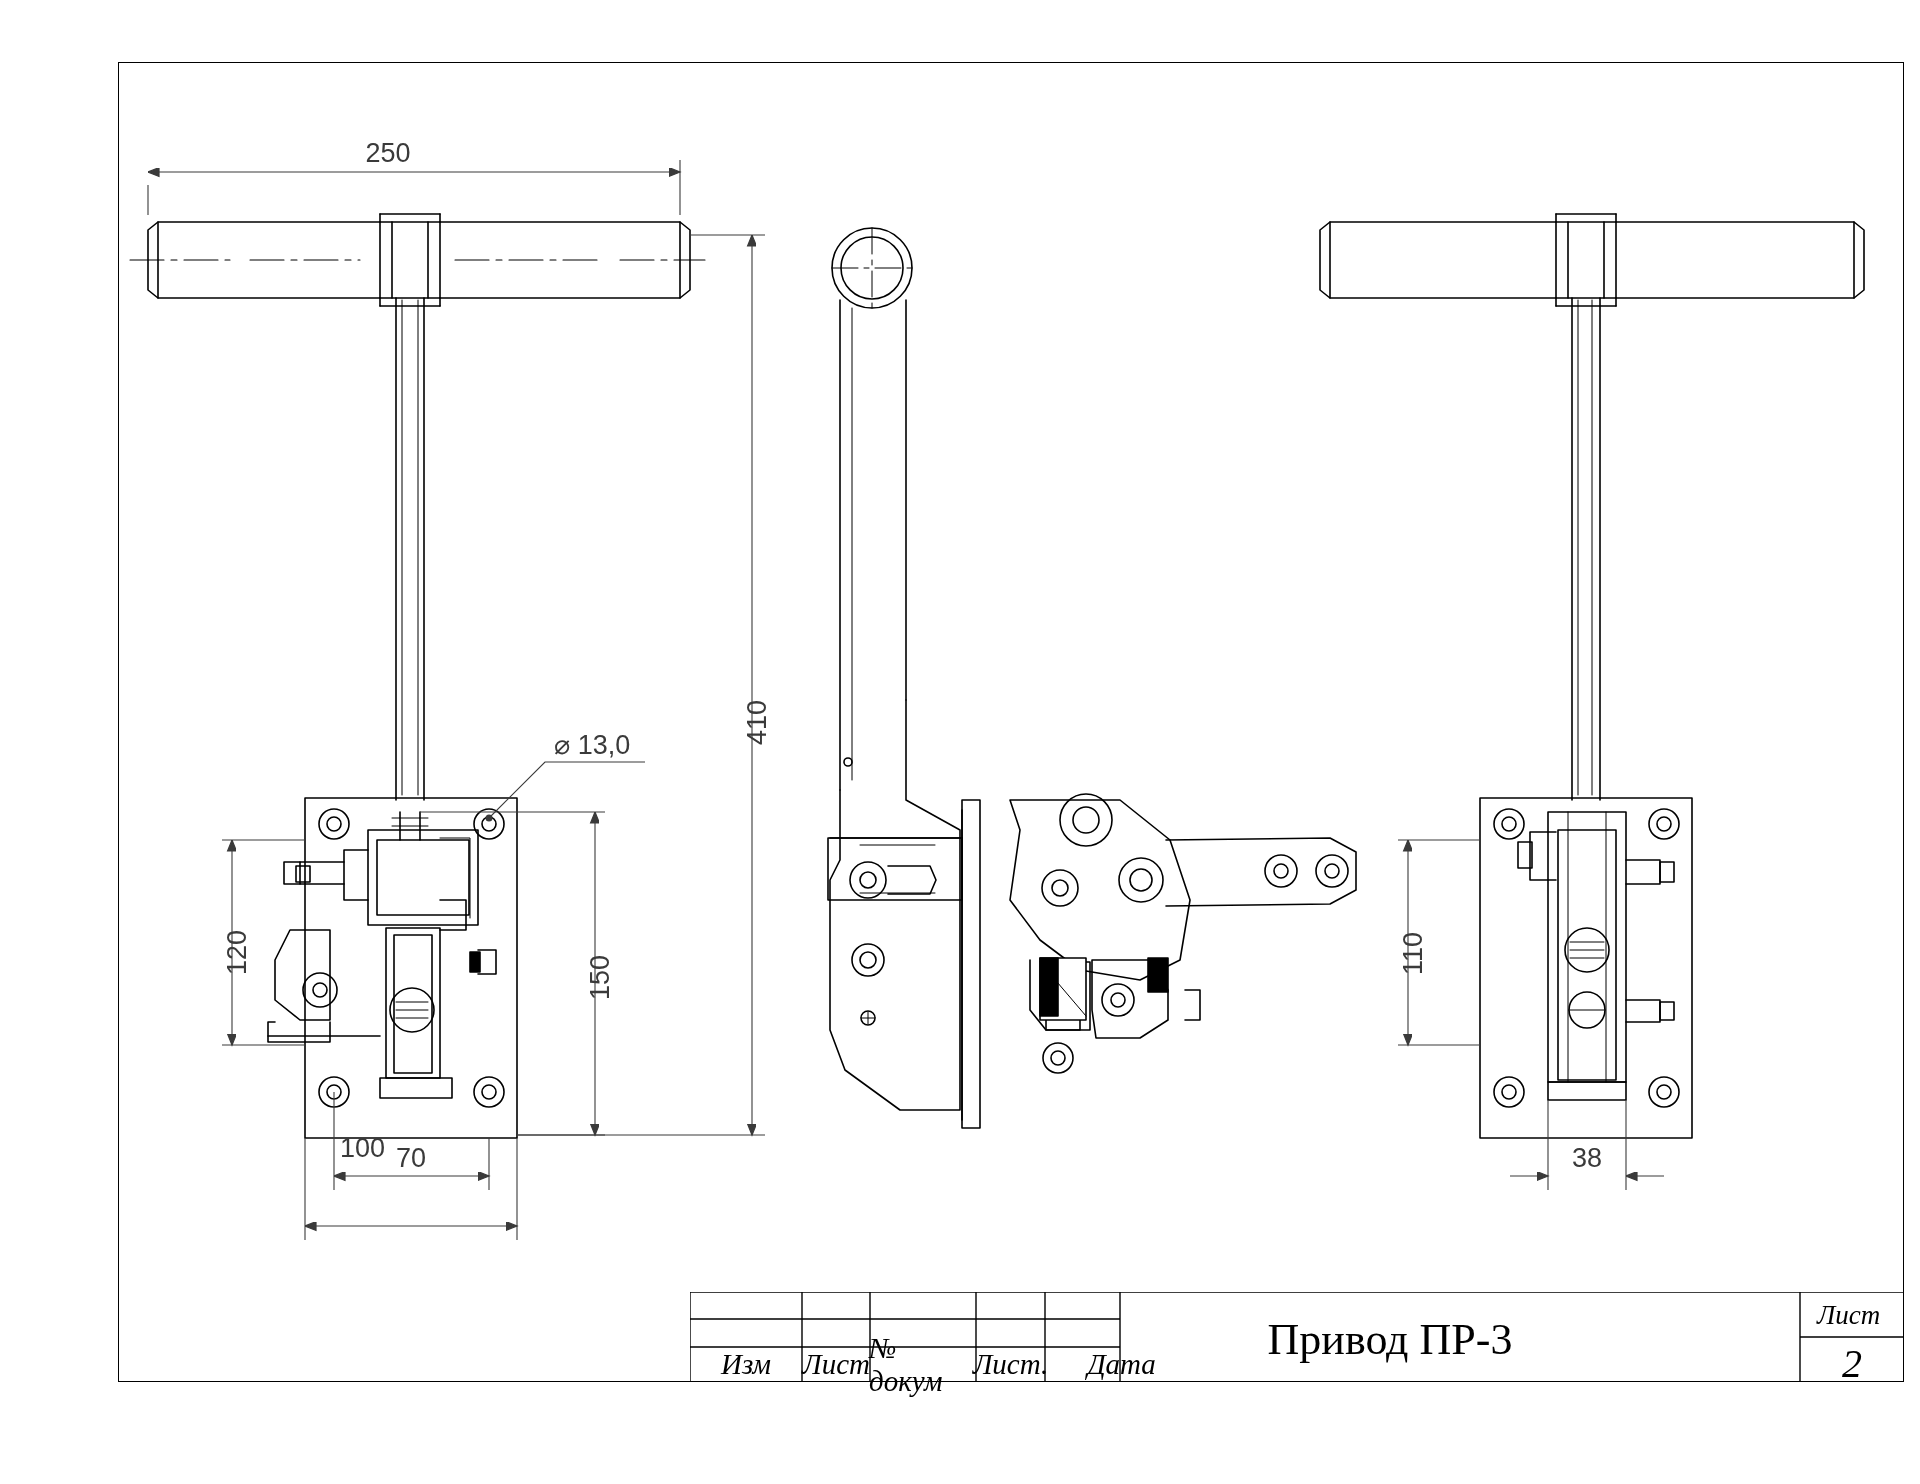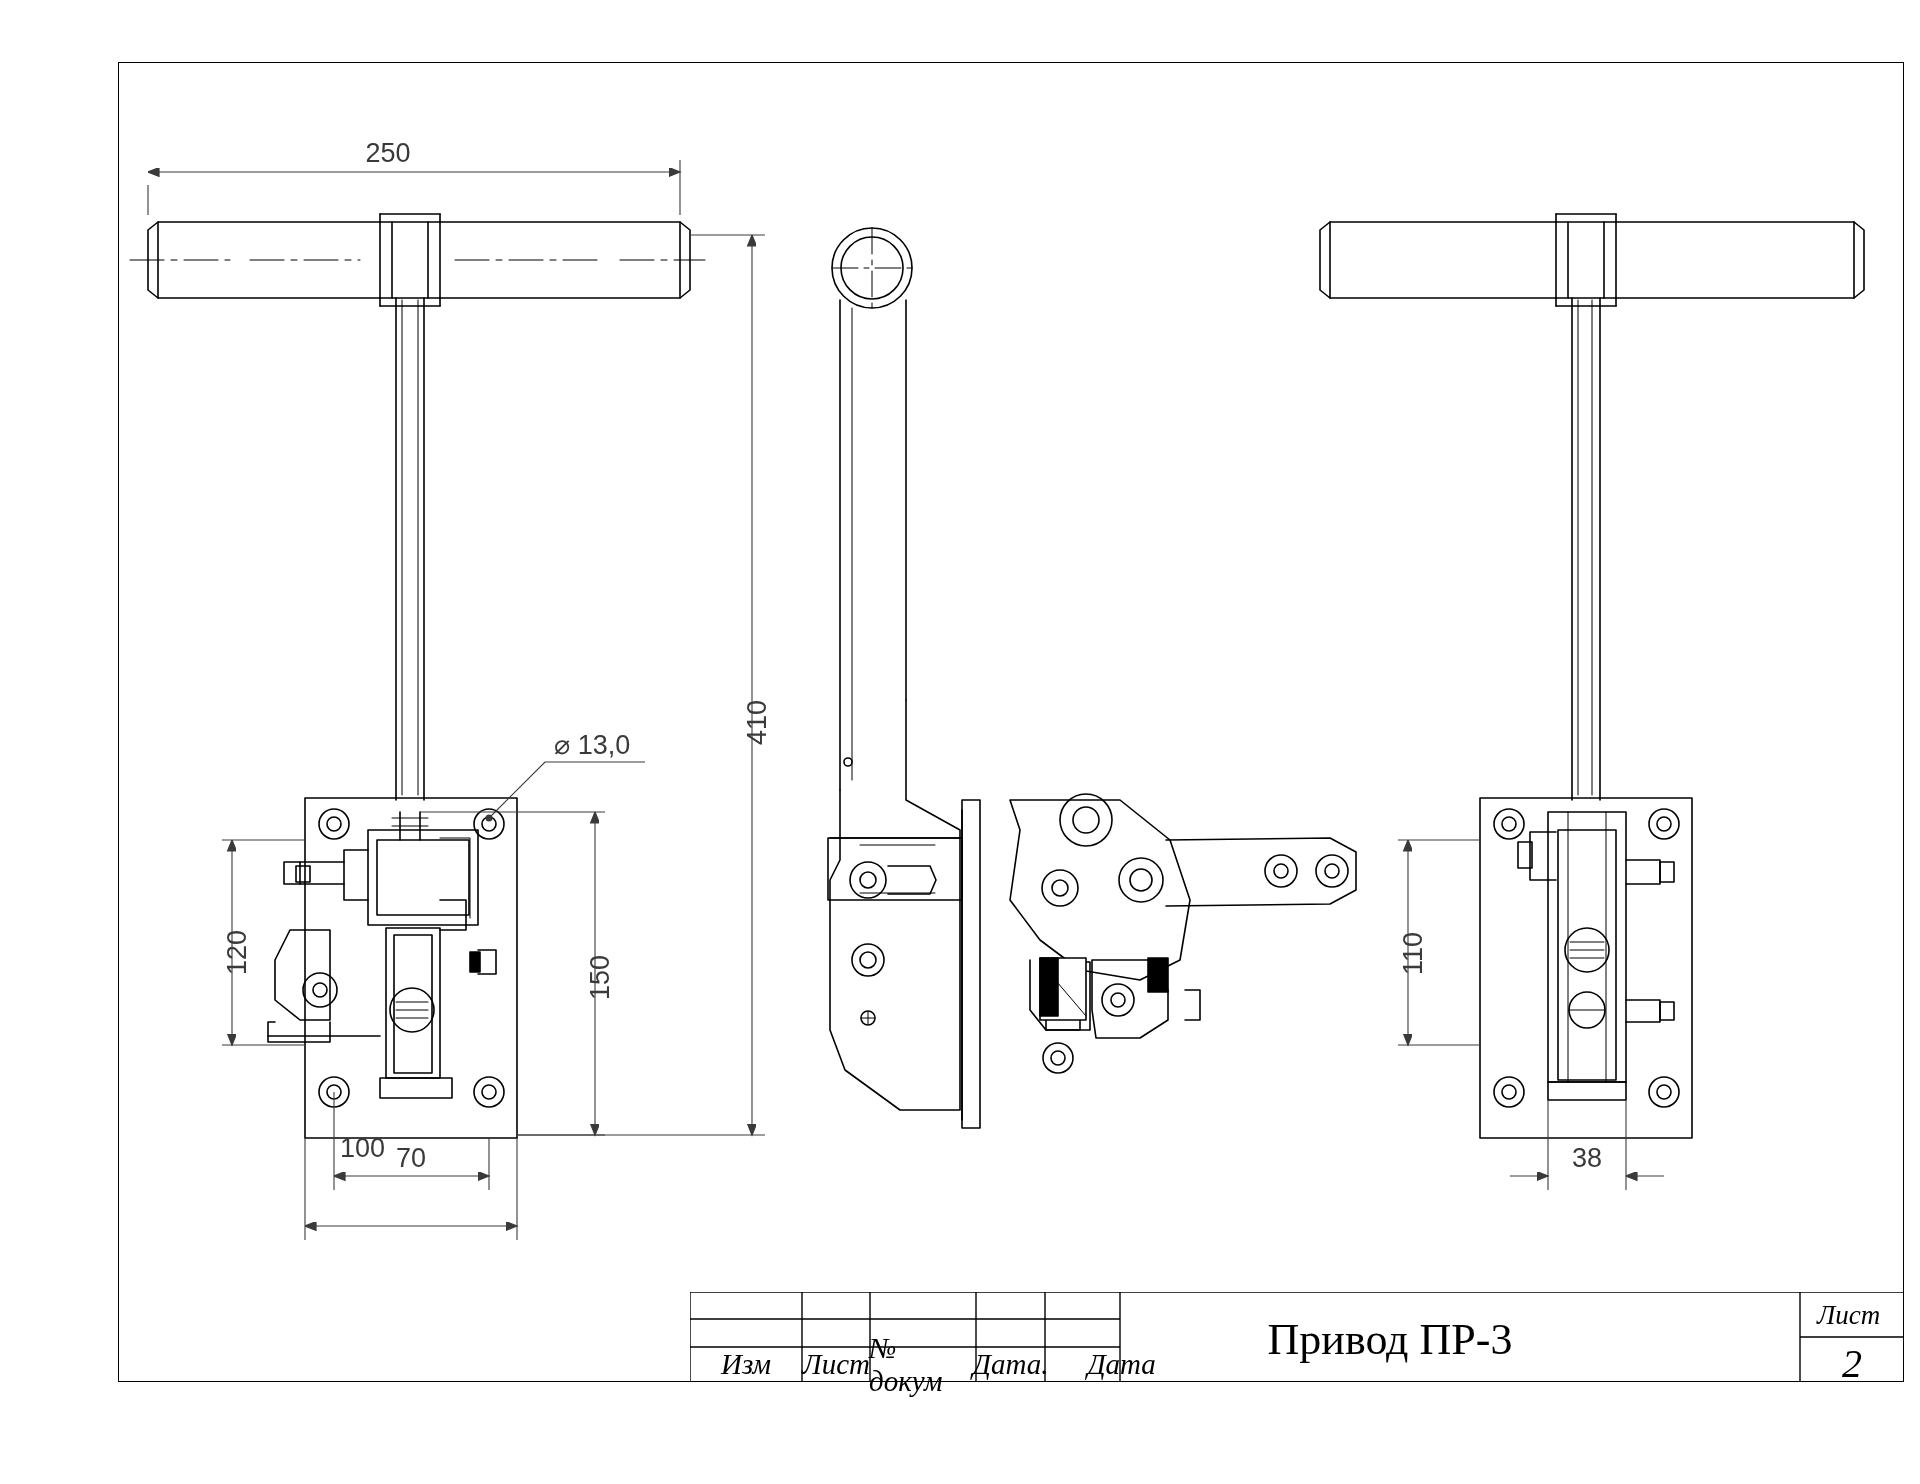--- a/index.html
+++ b/index.html
@@ -314,21 +314,21 @@
         <path d="M0 0 L0 90 M1214 0 L1214 90"></path>
         <path d="M0 27 L430 27 M0 55 L430 55 M0 90 L1214 90"></path>
         <path d="M1110 0 L1110 90 M1110 45 L1214 45"></path>
         <path d="M112 0 L112 90 M180 0 L180 90 M286 0 L286 90 M355 0 L355 90 M430 0 L430 90"></path>
       </g>
     </svg>
 
     <div class="tb-cell" style="left:0; top:55px; width:112px; height:35px; border:none;">Изм</div>
     <div class="tb-cell" style="left:112px; top:55px; width:68px; height:35px; border:none;">Лист</div>
     <div class="tb-cell" style="left:179px; top:55px; width:106px; height:35px; border:none;">№ докум</div>
-    <div class="tb-cell" style="left:286px; top:55px; width:69px; height:35px; border:none;">Дата.</div>
+    <div class="tb-cell" style="left:286px; top:55px; width:69px; height:35px; border:none;">Лист.</div>
     <div class="tb-cell" style="left:355px; top:55px; width:75px; height:35px; border:none;margin-left:39px;">Дата</div>
 
     <div class="tb-title" style="left:700px; top:22px; transform:translateX(-50%);">Привод ПР-3</div>
 
     <div class="tb-sheetlabel" style="left:1127px; top:8px;">Лист</div>
     <div class="tb-sheetnum" style="left:1152px; top:48px;">2</div>
   </div>
 
 </div>
 

